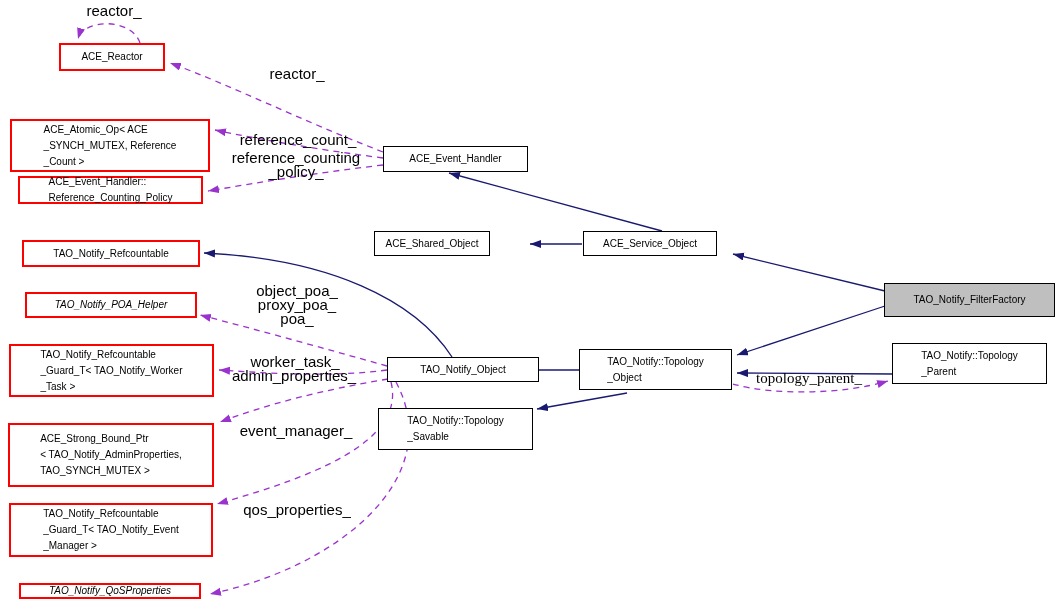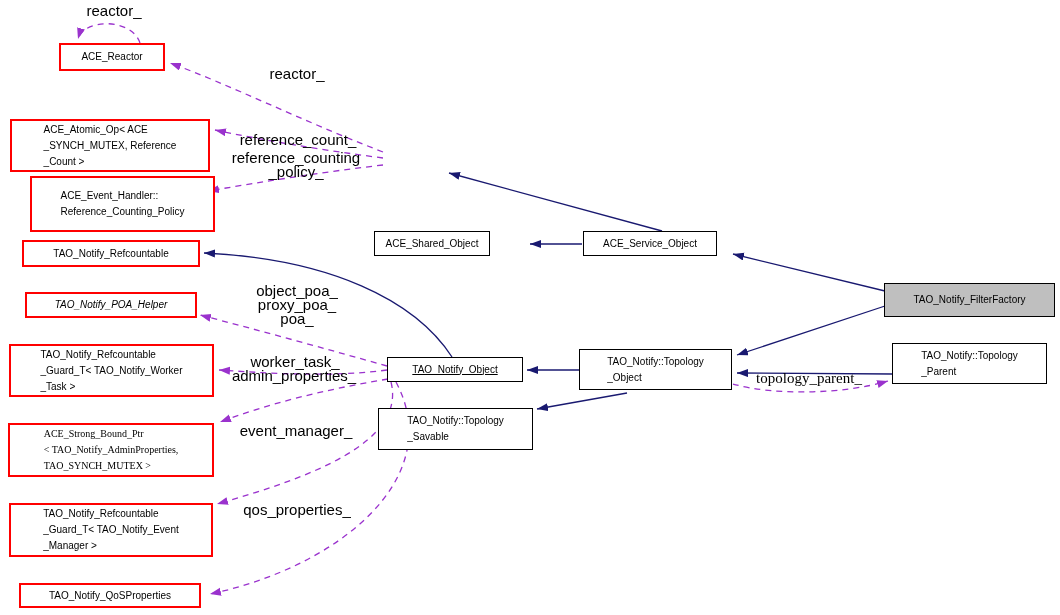--- a/index.html
+++ b/index.html
@@ -70,39 +70,40 @@
     <path class="edge-dashed" d="M388,379 C322,390 268,404 220,422" marker-end="url(#arrow-purple)"></path>
     <path class="edge-dashed" d="M391,382 C406,442 312,477 217,504" marker-end="url(#arrow-purple)"></path>
     <path class="edge-dashed" d="M396,382 C448,480 335,568 210,594" marker-end="url(#arrow-purple)"></path>
     <path class="edge-dashed" d="M733,384 C775,396 845,394 888,381" marker-end="url(#arrow-purple)"></path>
   </svg>
 
   <div class="node external" style="left:59px; top:43px; width:106px; height:28px;">ACE_Reactor</div>
   <div class="node external" style="left:10px; top:95px; width:200px; height:53px;margin-top:24px;">ACE_Atomic_Op&lt; ACE
 _SYNCH_MUTEX, Reference
 _Count &gt;</div>
-  <div class="node external" style="left:18px; top:176px; width:185px; height:56px;margin-left:12px;">ACE_Event_Handler::
+  <div class="node external" style="left:18px; top:176px; width:185px; height:28px;">ACE_Event_Handler::
 Reference_Counting_Policy</div>
   <div class="node external" style="left:22px; top:240px; width:178px; height:27px;">TAO_Notify_Refcountable</div>
   <div class="node external" style="left:25px; top:292px; width:172px; height:26px;font-style:italic;">TAO_Notify_POA_Helper</div>
   <div class="node external" style="left:9px; top:344px; width:205px; height:53px;">TAO_Notify_Refcountable
 _Guard_T&lt; TAO_Notify_Worker
 _Task &gt;</div>
-  <div class="node external" style="left:8px; top:423px; width:206px; height:54px;font-family:Liberation Serif, serif;">ACE_Strong_Bound_Ptr
+  <div class="node external" style="left:8px; top:423px; width:206px; height:64px;">ACE_Strong_Bound_Ptr
 &lt; TAO_Notify_AdminProperties,
 TAO_SYNCH_MUTEX &gt;</div>
   <div class="node external" style="left:9px; top:503px; width:204px; height:54px;">TAO_Notify_Refcountable
 _Guard_T&lt; TAO_Notify_Event
 _Manager &gt;</div>
-  <div class="node external" style="left:19px; top:583px; width:182px; height:25px;">TAO_Notify_QoSProperties</div>
+  <div class="node external" style="left:19px; top:583px; width:182px; height:16px;font-style:italic;">TAO_Notify_QoSProperties</div>
 
+  <div class="node" style="left:383px; top:146px; width:145px; height:26px;">ACE_Event_Handler</div>
   <div class="node" style="left:374px; top:231px; width:116px; height:25px;">ACE_Shared_Object</div>
   <div class="node" style="left:583px; top:231px; width:134px; height:25px;">ACE_Service_Object</div>
   <div class="node focus" style="left:884px; top:283px; width:171px; height:34px;">TAO_Notify_FilterFactory</div>
-  <div class="node" style="left:387px; top:357px; width:136px; height:25px;text-decoration:underline;">TAO_Notify_Object</div>
+  <div class="node" style="left:387px; top:357px; width:152px; height:25px;">TAO_Notify_Object</div>
   <div class="node" style="left:579px; top:349px; width:153px; height:41px;">TAO_Notify::Topology
 _Object</div>
   <div class="node" style="left:378px; top:408px; width:155px; height:42px;">TAO_Notify::Topology
 _Savable</div>
   <div class="node" style="left:892px; top:343px; width:155px; height:41px;">TAO_Notify::Topology
 _Parent</div>
 
   <div class="edge-label" style="left:114px; top:4px;">reactor_</div>
   <div class="edge-label" style="left:297px; top:67px;">reactor_</div>
   <div class="edge-label" style="left:298px; top:122px;margin-top:11px;">reference_count_</div>

